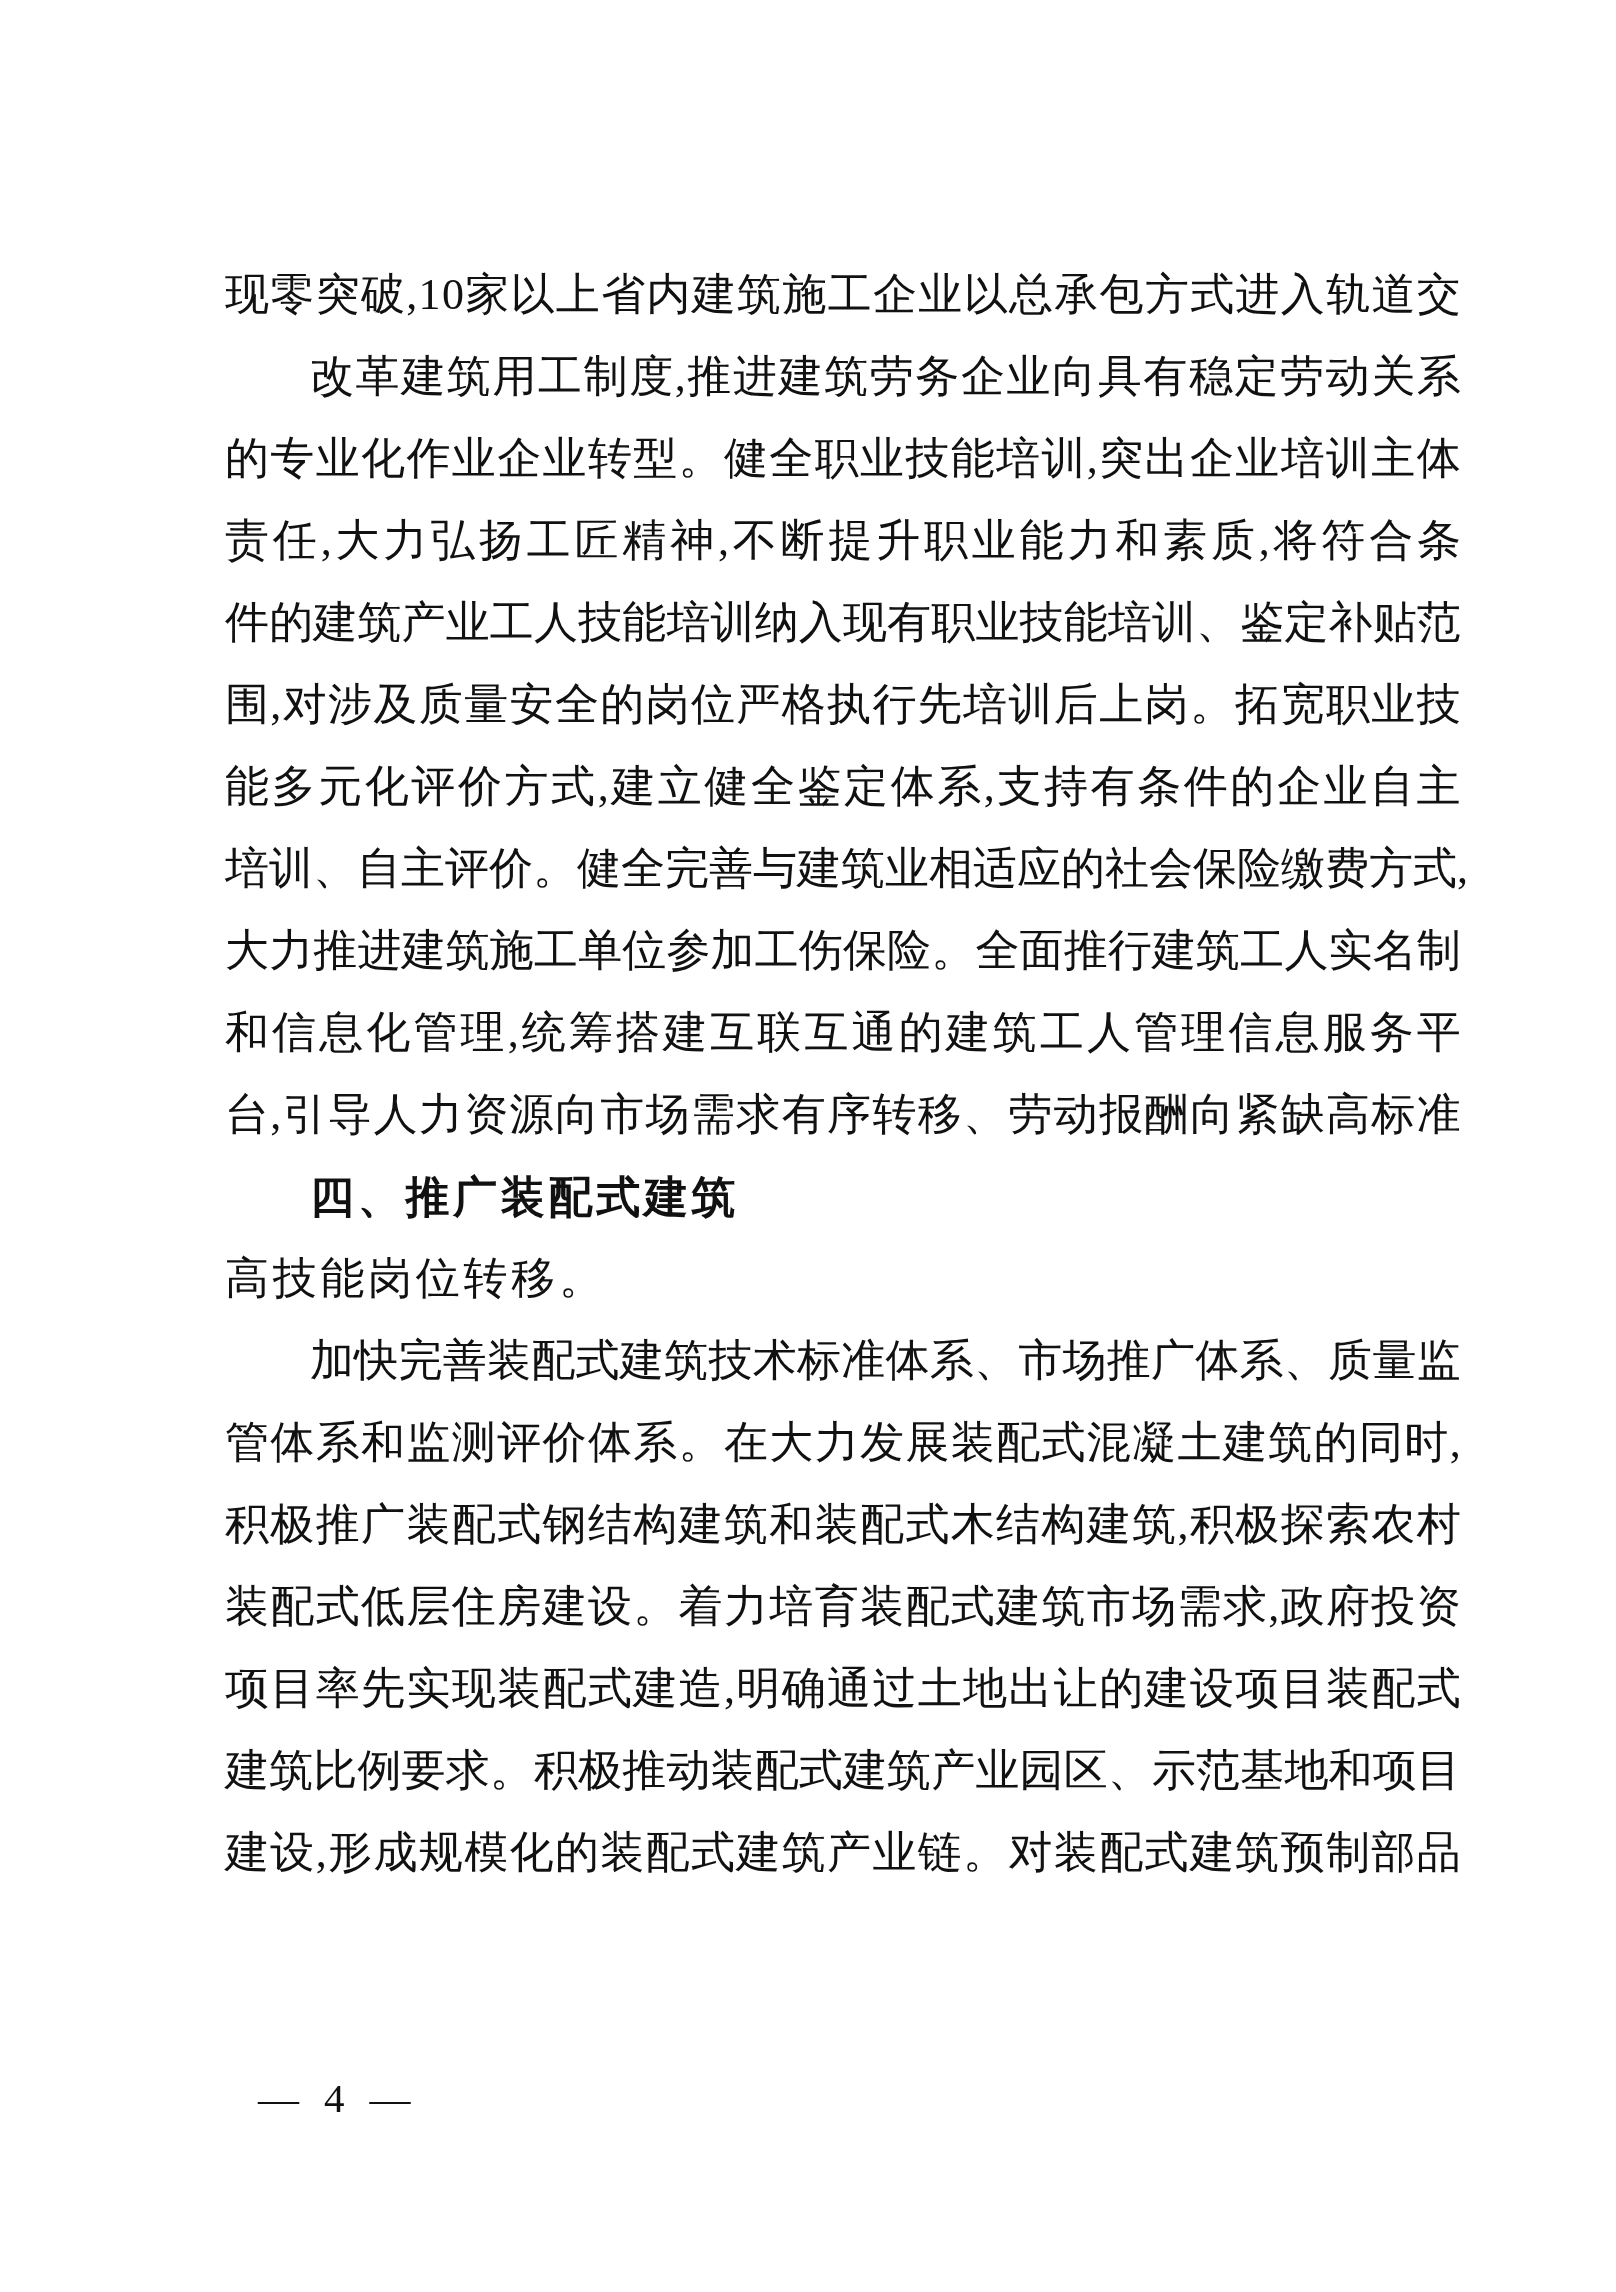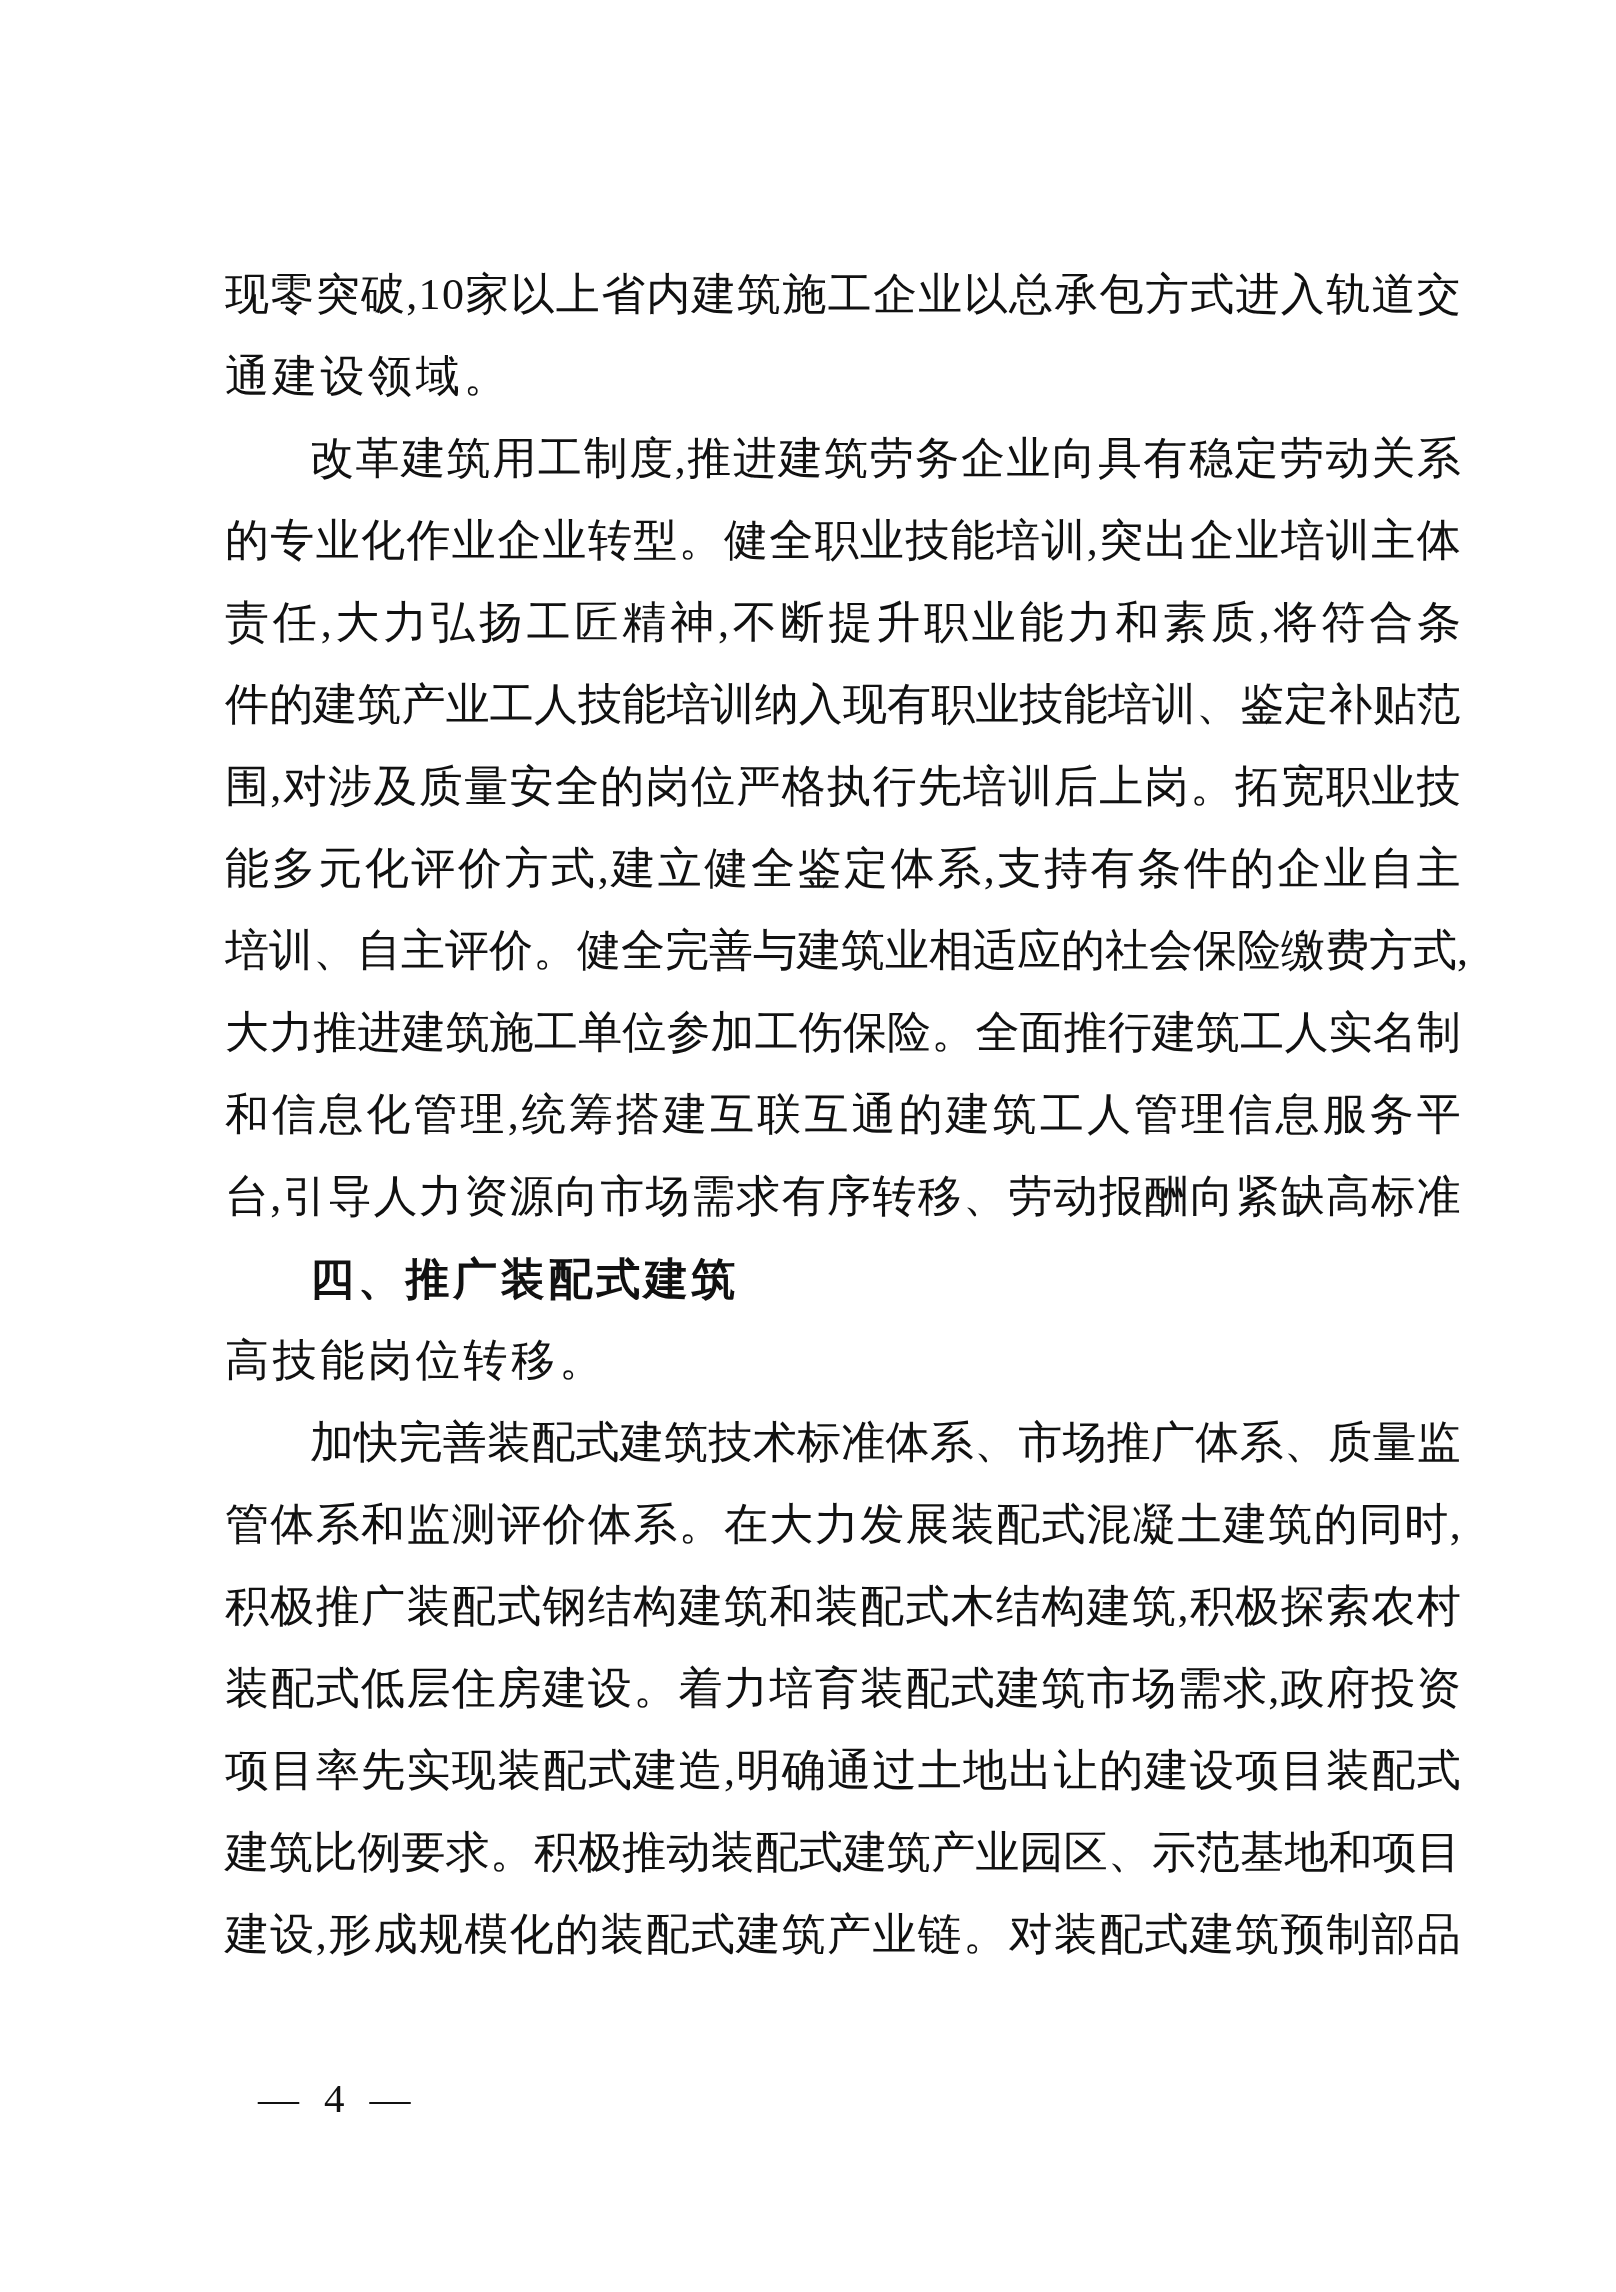--- a/index.html
+++ b/index.html
@@ -79,21 +79,20 @@
         <span>承</span>
         <span>包</span>
         <span>方</span>
         <span>式</span>
         <span>进</span>
         <span>入</span>
         <span>轨</span>
         <span>道</span>
         <span>交</span>
       </div>
-      <div class="line">通建设领域。</div>
       <div class="line indent justify">
         <span>改</span>
         <span>革</span>
         <span>建</span>
         <span>筑</span>
         <span>用</span>
         <span>工</span>
         <span>制</span>
         <span>度</span>
         <span>,</span>

